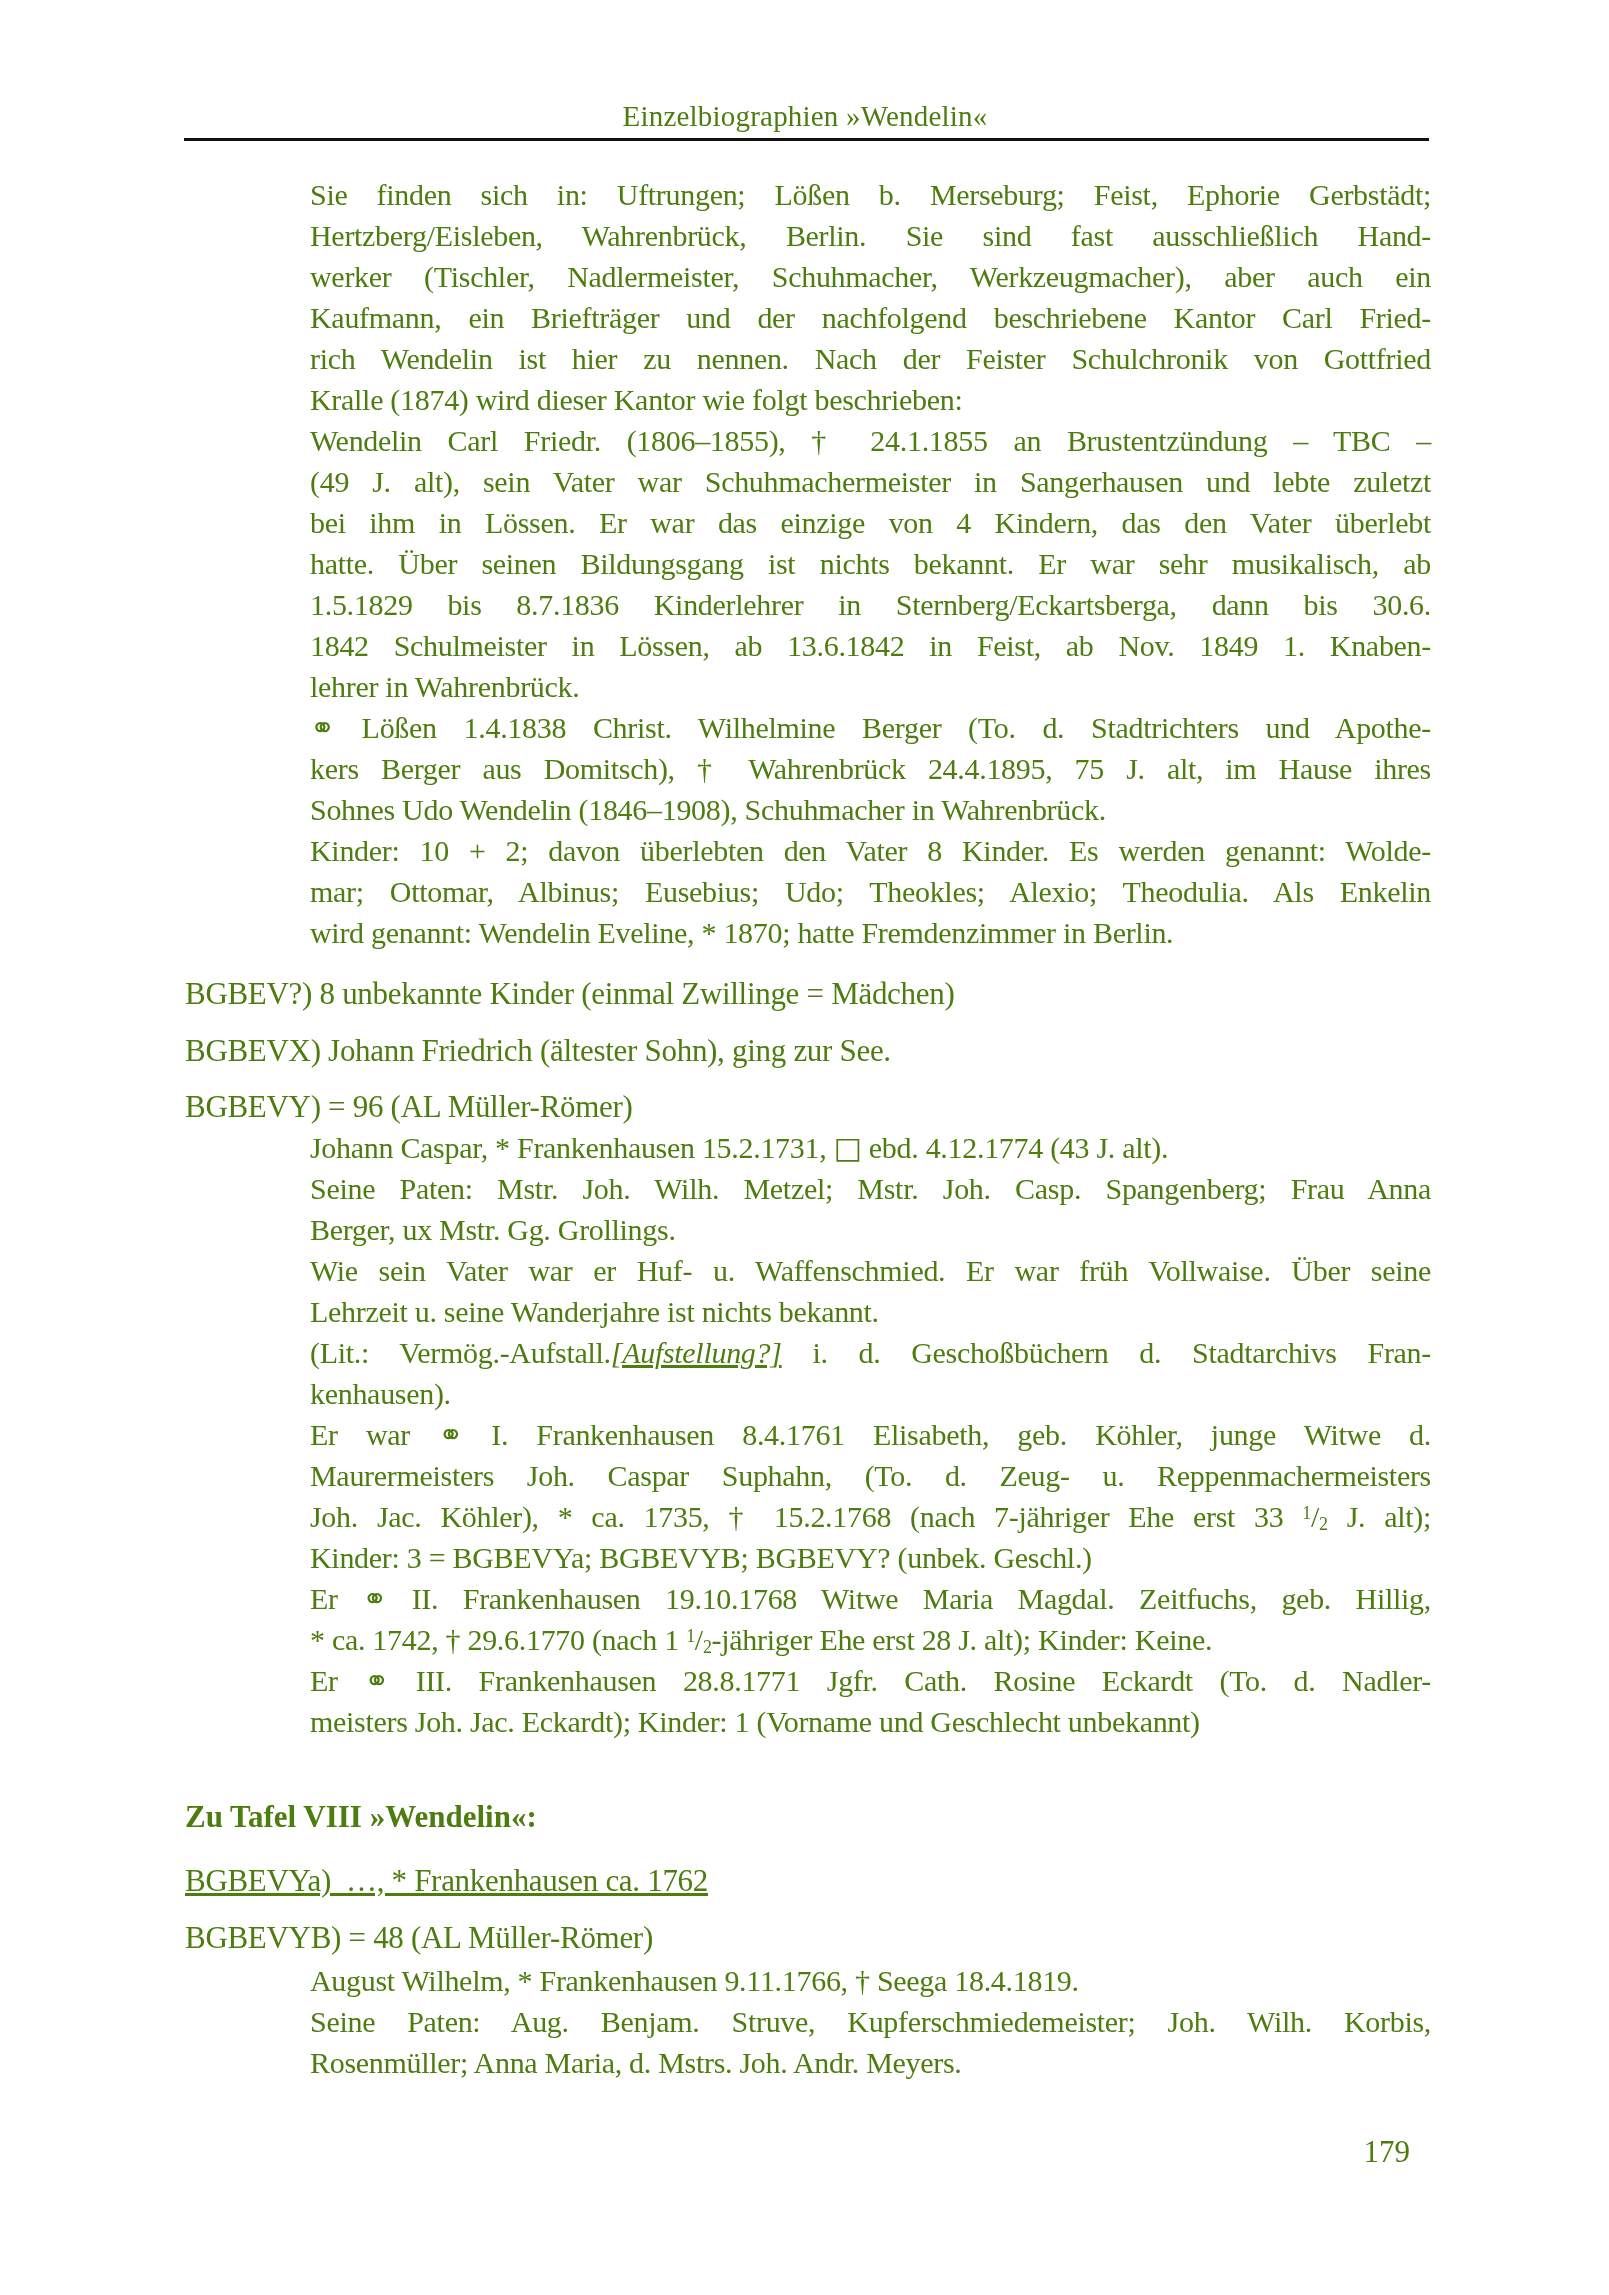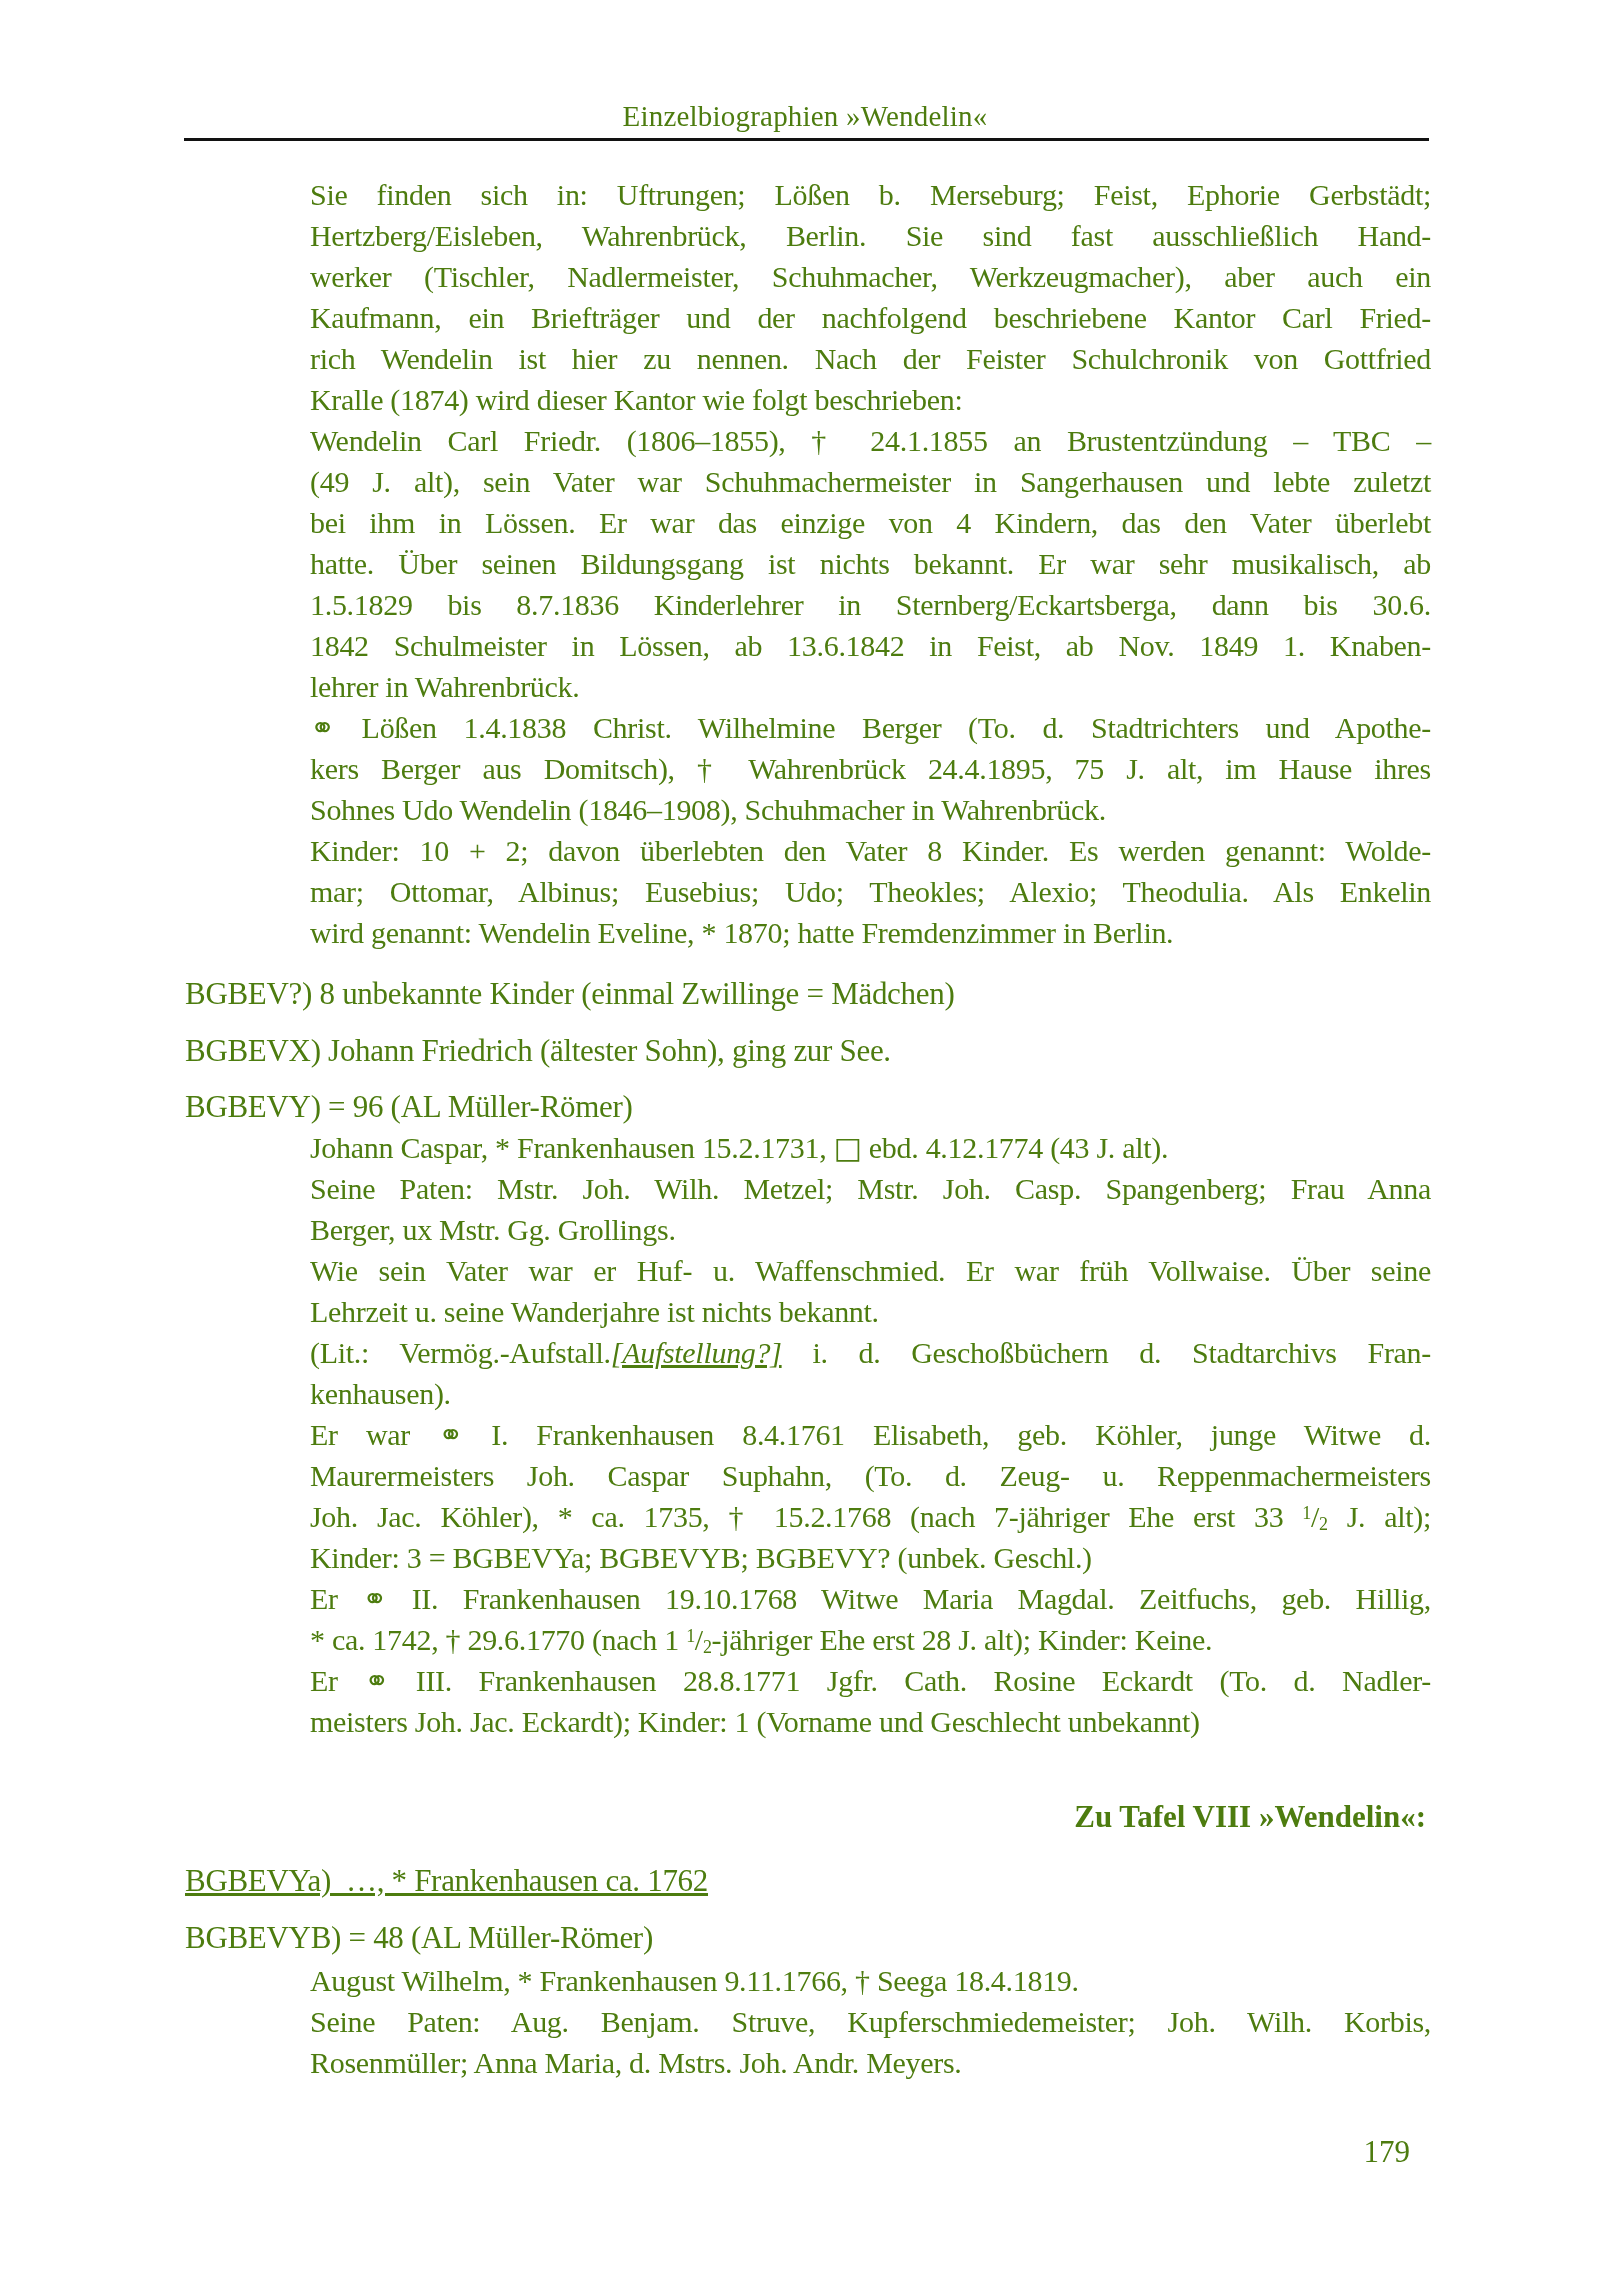--- a/index.html
+++ b/index.html
@@ -37,21 +37,20 @@
   }
   #entry-bgbev-q{top:973px;}
   #entry-bgbevx{top:1030px;}
   #entry-bgbevy{top:1086px;font-family:Liberation Serif, serif;}
   #entry-bgbevya{top:1860px;text-decoration:underline;}
   #entry-bgbevyb{top:1917px;}
   .section-heading{
     position:absolute;top:1796px;left:185px;width:1241px;
     font-size:31px;line-height:41px;font-weight:700;
     letter-spacing:0;
-    text-align:right;
   }
   .page-number{
     position:absolute;top:2131px;left:310px;width:1100px;
     text-align:right;font-size:31px;line-height:41px;
   }
   .it{font-style:italic;text-decoration:underline;}
   .sup{position:relative;top:-0.45em;font-size:0.6em;}
   .sub{position:relative;top:0.18em;font-size:0.6em;}
   .sym{font-family:"DejaVu Sans","DejaVu Serif",sans-serif;}
 </style>

